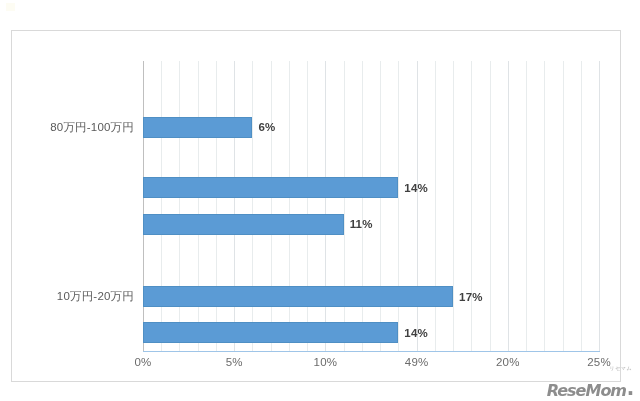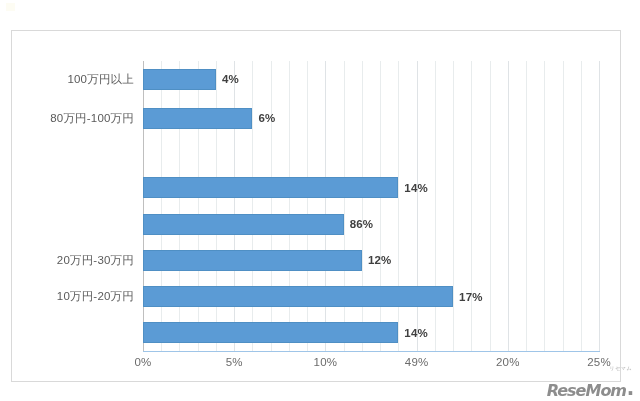--- a/index.html
+++ b/index.html
@@ -204,42 +204,32 @@
         <div class="gridline" style="left: 383.04px;"></div>
         <div class="gridline" style="left: 401.28px;"></div>
         <div class="gridline" style="left: 419.52px;"></div>
         <div class="gridline" style="left: 437.76px;"></div>
         <div class="gridline major" style="left: 456px;"></div>
       </div>
 
     <div class="axis-line"></div>
 
     <div class="rows" id="rows">
-        <div class="row" style="top: 0px;">
-          <div class="cat-label">100万円以上</div>
-          <div class="bar" style="width: 72.96px; background: rgb(91, 155, 213);"></div>
-          <div class="bar-value" style="left: 209.96px;">4%</div>
-        </div>
-        <div class="row" style="top: 39px;">
+        <div class="row" style="top: 48px;">
           <div class="cat-label">80万円-100万円</div>
           <div class="bar" style="width: 109.44px; background: rgb(91, 155, 213);"></div>
           <div class="bar-value" style="left: 246.44px;">6%</div>
         </div>
         <div class="row" style="top: 108.75px;">
           <div class="bar" style="width: 255.36px; background: rgb(91, 155, 213);"></div>
           <div class="bar-value" style="left: 392.36px;">14%</div>
         </div>
         <div class="row" style="top: 145px;">
           <div class="bar" style="width: 200.64px; background: rgb(91, 155, 213);"></div>
-          <div class="bar-value" style="left: 337.64px;">86%</div>
-        </div>
-        <div class="row" style="top: 181.25px;">
-          <div class="cat-label">20万円-30万円</div>
-          <div class="bar" style="width: 218.88px; background: rgb(91, 155, 213);"></div>
-          <div class="bar-value" style="left: 355.88px;">12%</div>
+          <div class="bar-value" style="left: 337.64px;">11%</div>
         </div>
         <div class="row" style="top: 217.5px;">
           <div class="cat-label">10万円-20万円</div>
           <div class="bar" style="width: 310.08px; background: rgb(91, 155, 213);"></div>
           <div class="bar-value" style="left: 447.08px;">17%</div>
         </div>
         <div class="row" style="top: 253.75px;">
           <div class="bar" style="width: 255.36px; background: rgb(91, 155, 213);"></div>
           <div class="bar-value" style="left: 392.36px;">14%</div>
         </div>

